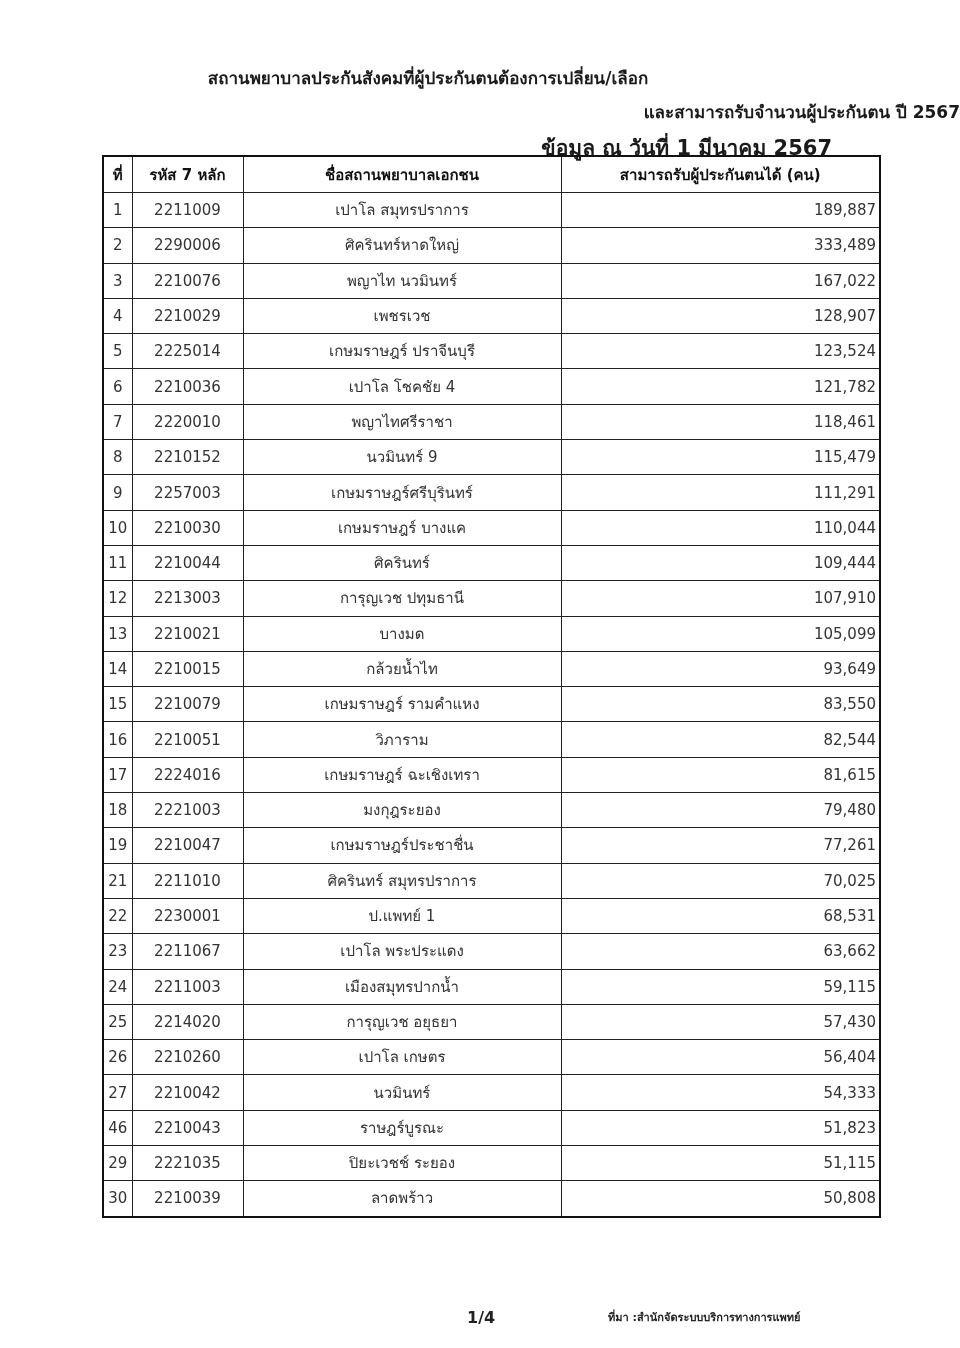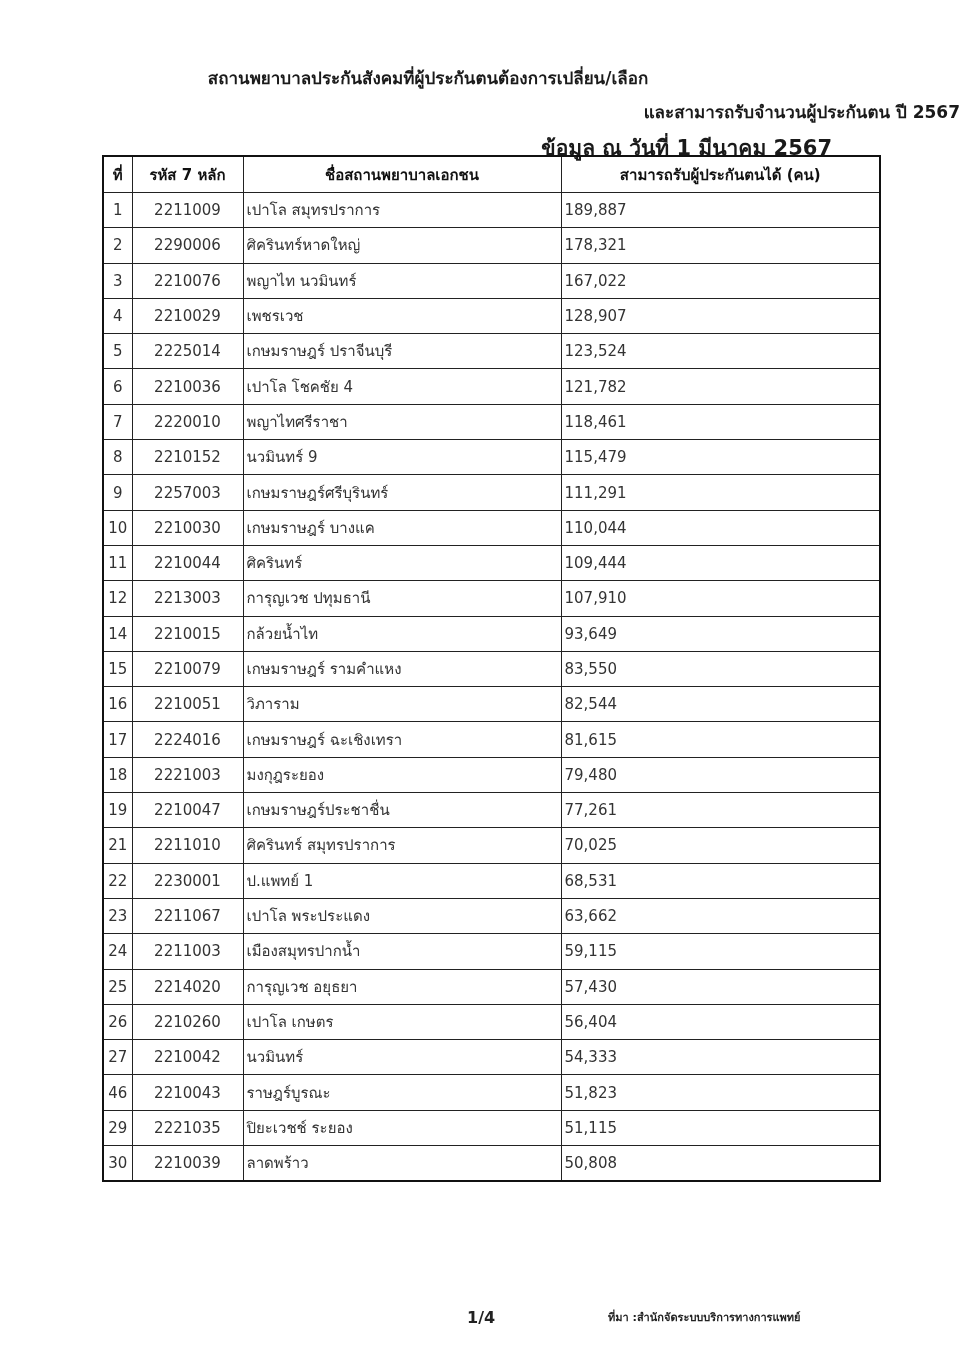--- a/index.html
+++ b/index.html
@@ -64,22 +64,22 @@
       color: #111;
       text-align: center;
       font-size: 15px;
     }
     col.c-no { width: 29px; }
     col.c-code { width: 111px; }
     col.c-name { width: 318px; }
     col.c-cap { width: 319px; }
     td.no { text-align: center; padding: 0; }
     td.code { text-align: center; margin-top: 37px; }
-    td.name { text-align: left; }
-    td.cap { text-align: left; }
+    td.name { text-align: center; }
+    td.cap { text-align: right; }
     .footer-page {
       position: absolute;
       left: 467px;
       top: 1308px;
       font-size: 16px;
       font-weight: bold;
       color: #222;
     }
     .footer-source {
       position: absolute;
@@ -116,21 +116,21 @@
       <tr>
         <td class="no">1</td>
         <td class="code">2211009</td>
         <td class="name">เปาโล สมุทรปราการ</td>
         <td class="cap">189,887</td>
       </tr>
       <tr>
         <td class="no">2</td>
         <td class="code">2290006</td>
         <td class="name">ศิครินทร์หาดใหญ่</td>
-        <td class="cap">178,321</td>
+        <td class="cap">333,489</td>
       </tr>
       <tr>
         <td class="no">3</td>
         <td class="code">2210076</td>
         <td class="name">พญาไท นวมินทร์</td>
         <td class="cap">167,022</td>
       </tr>
       <tr>
         <td class="no">4</td>
         <td class="code">2210029</td>
@@ -179,20 +179,26 @@
         <td class="name">ศิครินทร์</td>
         <td class="cap">109,444</td>
       </tr>
       <tr>
         <td class="no">12</td>
         <td class="code">2213003</td>
         <td class="name">การุญเวช ปทุมธานี</td>
         <td class="cap">107,910</td>
       </tr>
       <tr>
+        <td class="no">13</td>
+        <td class="code">2210021</td>
+        <td class="name">บางมด</td>
+        <td class="cap">105,099</td>
+      </tr>
+      <tr>
         <td class="no">14</td>
         <td class="code">2210015</td>
         <td class="name">กล้วยน้ำไท</td>
         <td class="cap">93,649</td>
       </tr>
       <tr>
         <td class="no">15</td>
         <td class="code">2210079</td>
         <td class="name">เกษมราษฎร์ รามคำแหง</td>
         <td class="cap">83,550</td>

